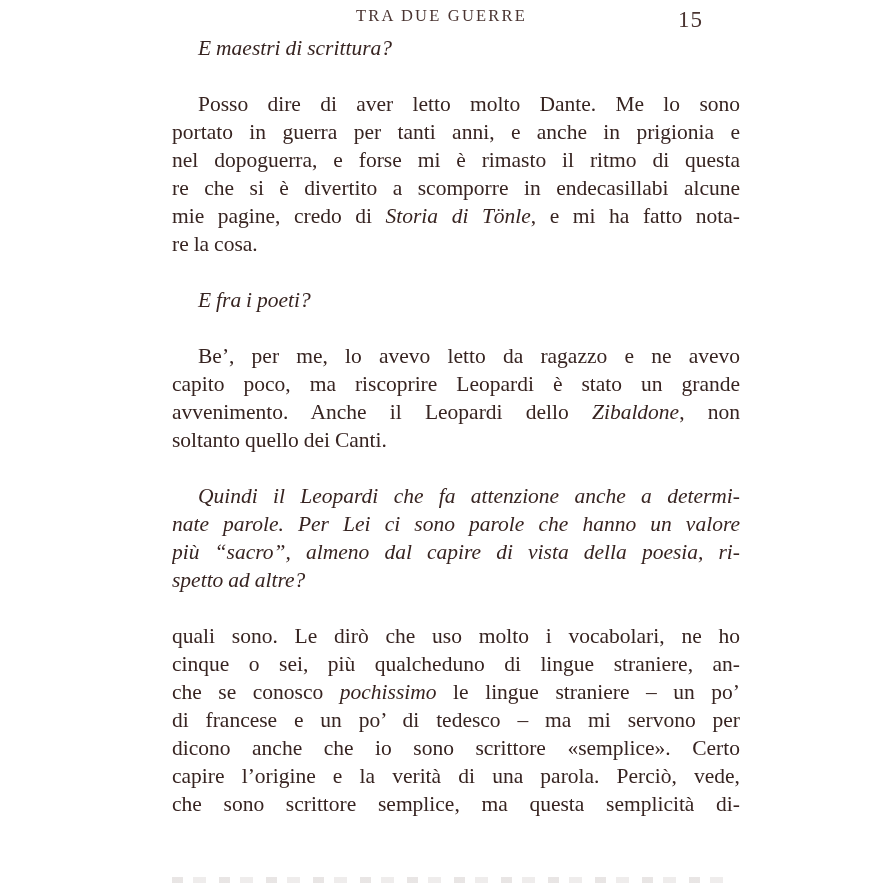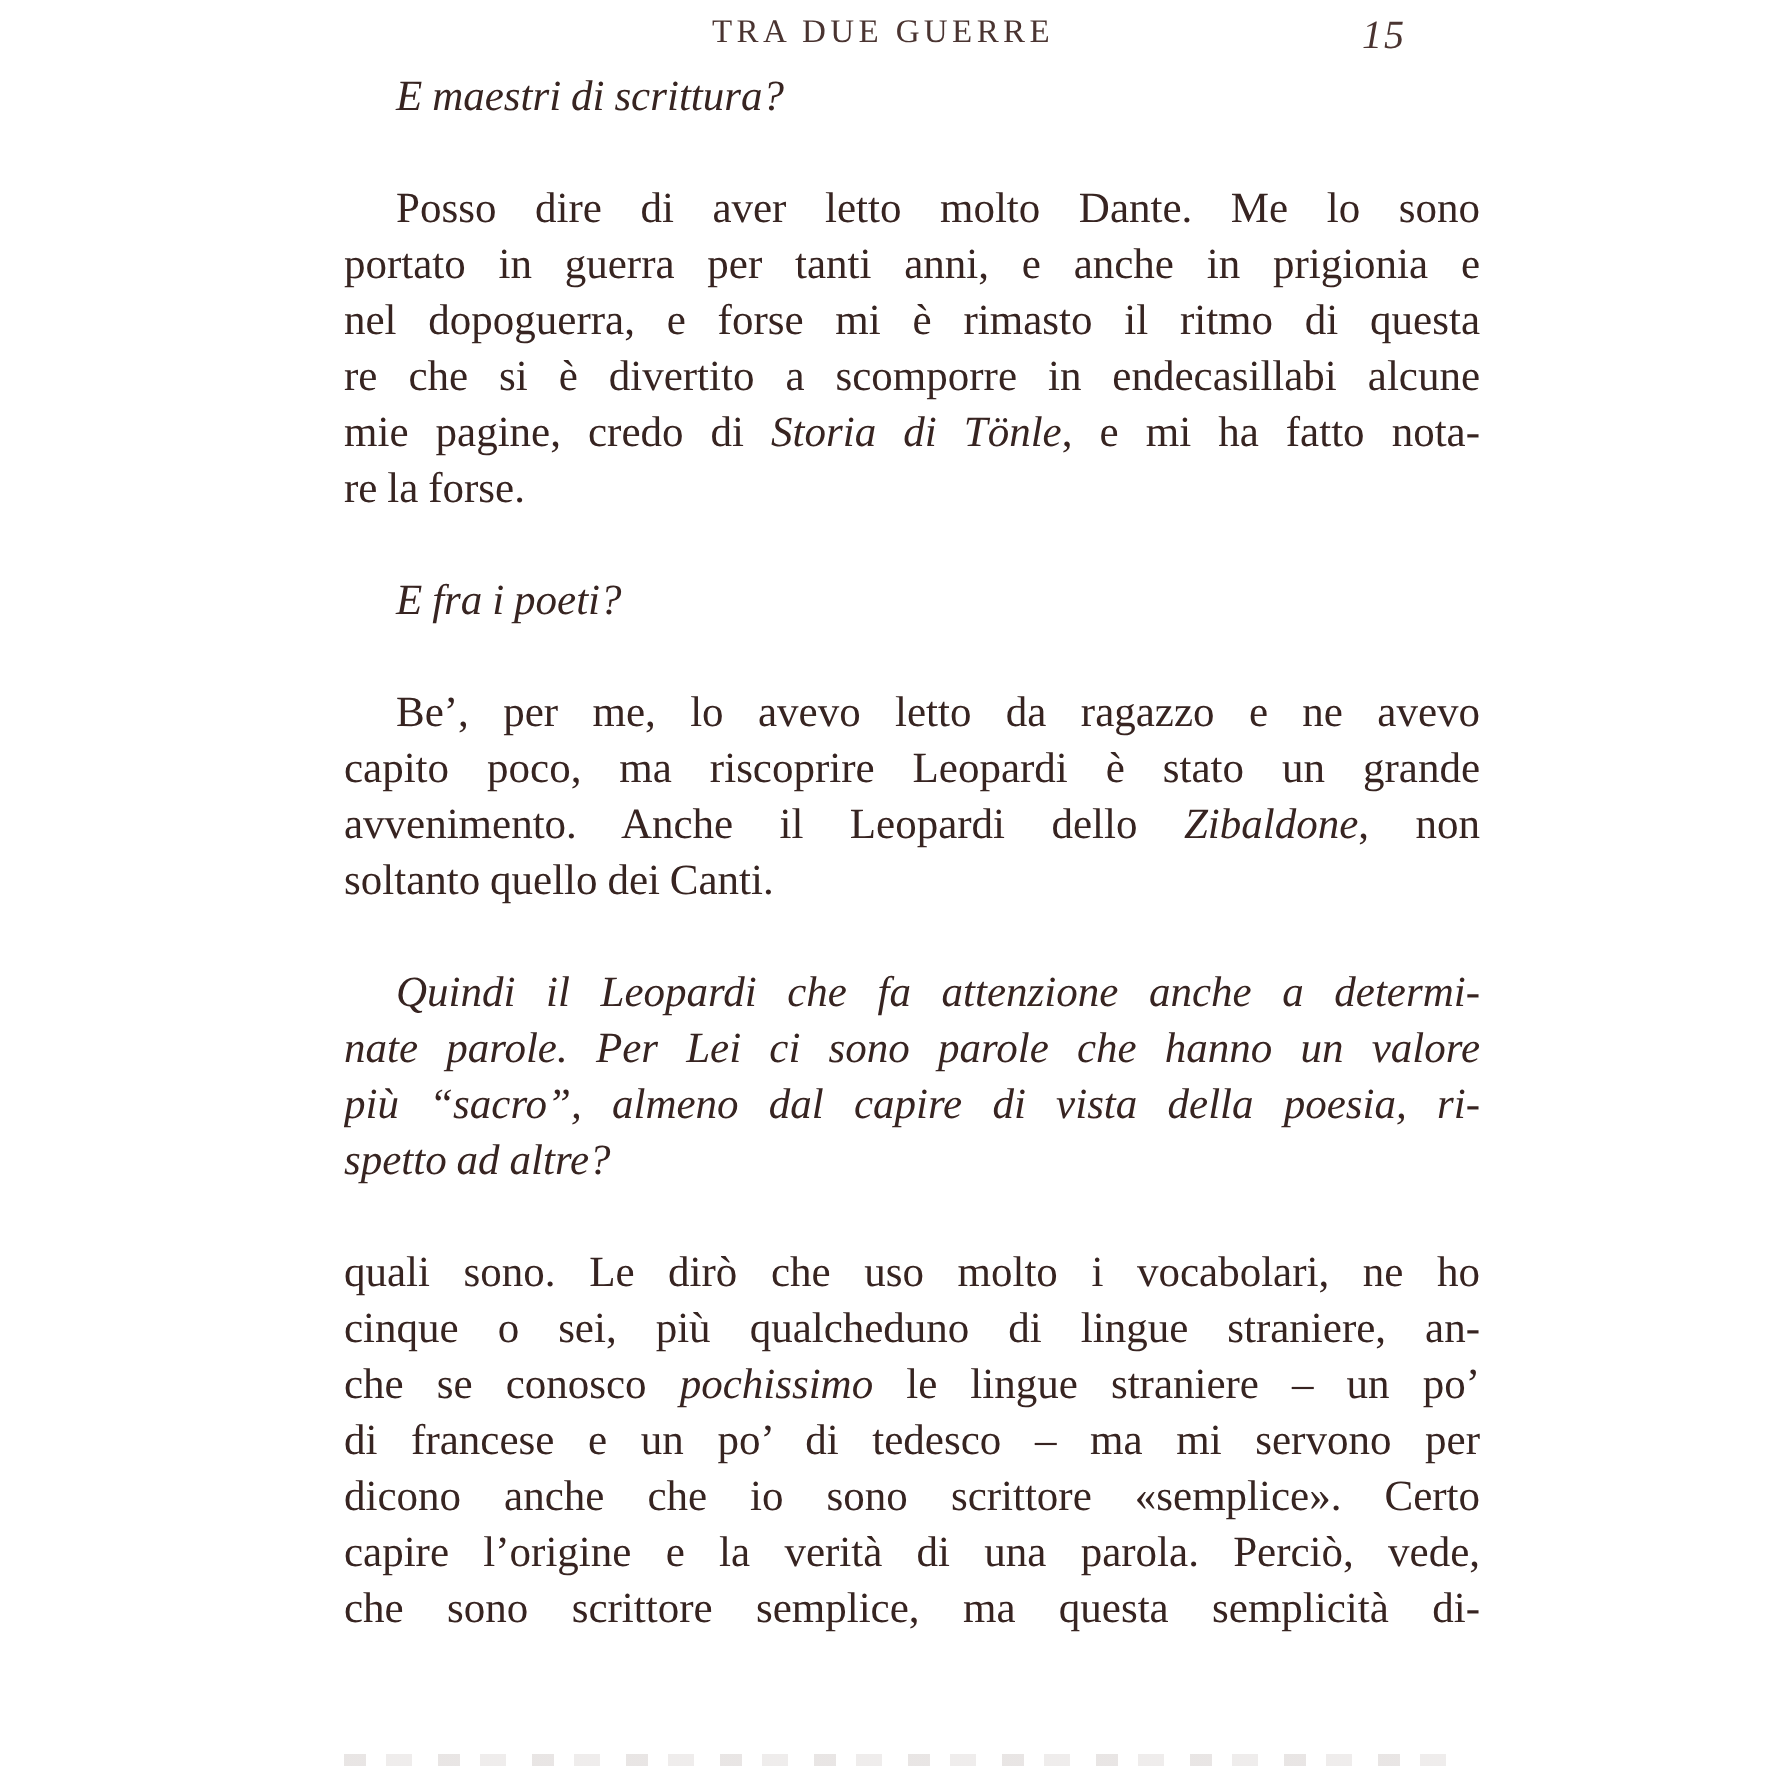--- a/index.html
+++ b/index.html
@@ -33,25 +33,24 @@
   }
   .running-title{
     font-size:16.5px;
     letter-spacing:2.2px;
     color:var(--header-ink);
   }
   .page-number{
     position:absolute;
     top:1px;
     right:180px;
-    font-size:20px;
+    font-size:23px;
     letter-spacing:1px;
     color:var(--header-ink);
     font-feature-settings:"onum" 1;
-    font-style:italic;
   }
   .text-column{
     position:absolute;
     top:0;
     left:172px;
     width:568px;
   }
   #content{
     padding-top:34px;
     font-family:Liberation Serif, serif;
@@ -108,21 +107,21 @@
     <main id="content">
         <div class="block question">
           <div class="line indent natural"><span>E maestri di scrittura?</span></div>
         </div>
         <div class="block answer">
           <div class="line indent justified"><span>Posso dire di aver letto molto Dante. Me lo sono</span></div>
           <div class="line justified"><span>portato in guerra per tanti anni, e anche in prigionia e</span></div>
           <div class="line justified"><span>nel dopoguerra, e forse mi è rimasto il ritmo di questa</span></div>
           <div class="line justified"><span>re che si è divertito a scomporre in endecasillabi alcune</span></div>
           <div class="line justified"><span>mie pagine, credo di </span><span class="em">Storia di Tönle</span><span>, e mi ha fatto nota-</span></div>
-          <div class="line natural"><span>re la forse.</span></div>
+          <div class="line natural"><span>re la cosa.</span></div>
         </div>
         <div class="block question">
           <div class="line indent natural"><span>E fra i poeti?</span></div>
         </div>
         <div class="block answer">
           <div class="line indent justified"><span>Be’, per me, lo avevo letto da ragazzo e ne avevo</span></div>
           <div class="line justified"><span>capito poco, ma riscoprire Leopardi è stato un grande</span></div>
           <div class="line justified"><span>avvenimento. Anche il Leopardi dello </span><span class="em">Zibaldone</span><span>, non</span></div>
           <div class="line natural"><span>soltanto quello dei Canti.</span></div>
         </div>

